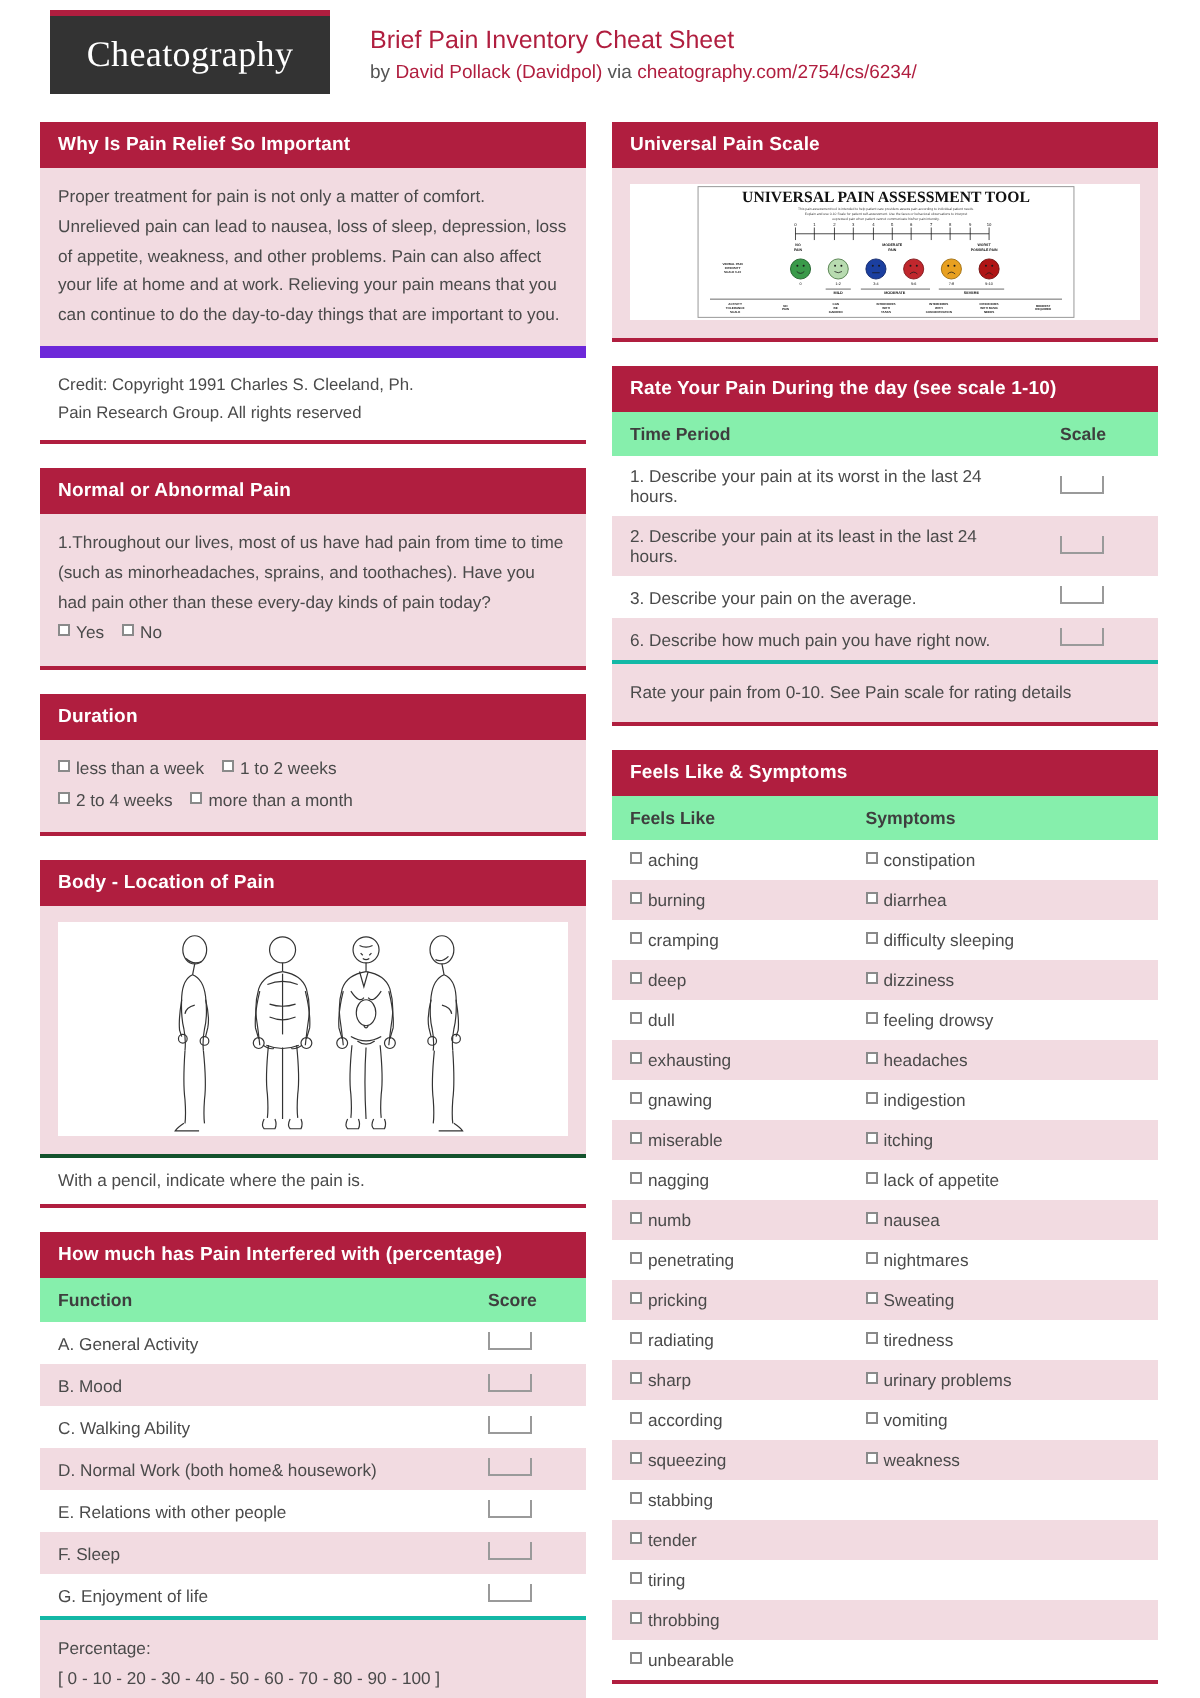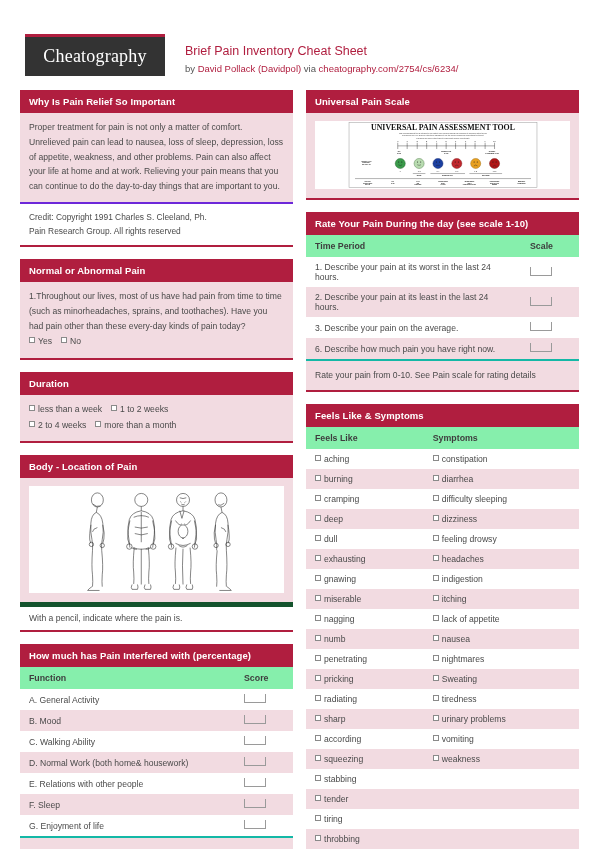--- a/index.html
+++ b/index.html
@@ -6,21 +6,21 @@
   html, body {
     width: 600px; height: 849px;
     background: #ffffff;
     font-family: "Liberation Sans", sans-serif;
     color: #4a4a4a;
     overflow: hidden;
   }
   .page { width: 600px; height: 849px; position: relative; padding: 0 20px; }
 
   
-  .header { display: flex; align-items: flex-end; padding: 34px 0 14px 5px; }
+  .header { display: flex; align-items: center; padding: 5px 0 14px 5px; }
   .logo-box {
     width: 140px; height: 42px;
     background: #333333;
     border-top: 3px solid #b01e3f;
     display: flex; align-items: center; justify-content: center;
     flex: 0 0 auto;
   }
   .logo-text {
     font-family: "Liberation Serif", serif;
     color: #ffffff; font-size: 18px; letter-spacing: .2px;
@@ -38,21 +38,21 @@
   
   .block { margin-bottom: 12px; border-bottom: 2px solid #b01e3f; }
   .block-title {
     background: #b01e3f; color: #ffffff;
     font-size: 9.5px; font-weight: bold;
     padding: 6px 8px 6px 9px;
     letter-spacing: .1px;
   }
   .block-body { background: #f2dbe1; padding: 7px 9px 8px 9px; }
   .para { font-size: 8.6px; line-height: 1.72; color: #4a4a4a; }
-  .credit-body { background: #ffffff; padding: 6px 9px 7px 9px; border-top: 2px solid #6d28d9; }
+  .credit-body { background: #ffffff; padding: 6px 9px 7px 9px; border-top: 6px solid #6d28d9; }
   .credit-line { font-size: 8.4px; line-height: 1.7; color: #4a4a4a; }
 
   .chk-row { font-size: 8.6px; line-height: 1.85; color: #4a4a4a; }
   .cb {
     display: inline-block; width: 6px; height: 6px;
     border: 1px solid #8a8a8a; background: #fff;
     margin-right: 3px; vertical-align: 1px;
   }
   .chk-item { margin-right: 9px; white-space: nowrap; }
 
@@ -76,21 +76,21 @@
     width: 22px; height: 9px;
   }
   .note-body { background: #f2dbe1; padding: 7px 9px; border-top: 2px solid #14b8a6; font-size: 8.6px; }
   .note-body .nline { line-height: 1.7; }
 
   
   .img-wrap { background: #f2dbe1; padding: 8px 9px 9px 9px; }
   .img-white { background: #ffffff; display: flex; align-items: center; justify-content: center; }
   .pain-img { height: 68px; width: 100%; }
   .body-img { height: 107px; width: 100%; }
-  .cap-body { background: #ffffff; border-top: 5px solid #14532d; padding: 6px 9px 7px 9px; font-size: 8.6px; }
+  .cap-body { background: #ffffff; border-top: 2px solid #14532d; padding: 6px 9px 7px 9px; font-size: 8.6px; }
 </style>
 </head>
 <body>
 
 <div class="page">
 
   <div class="header">
     <div class="logo-box">
       <span class="logo-text">Cheatography</span>
     </div>

